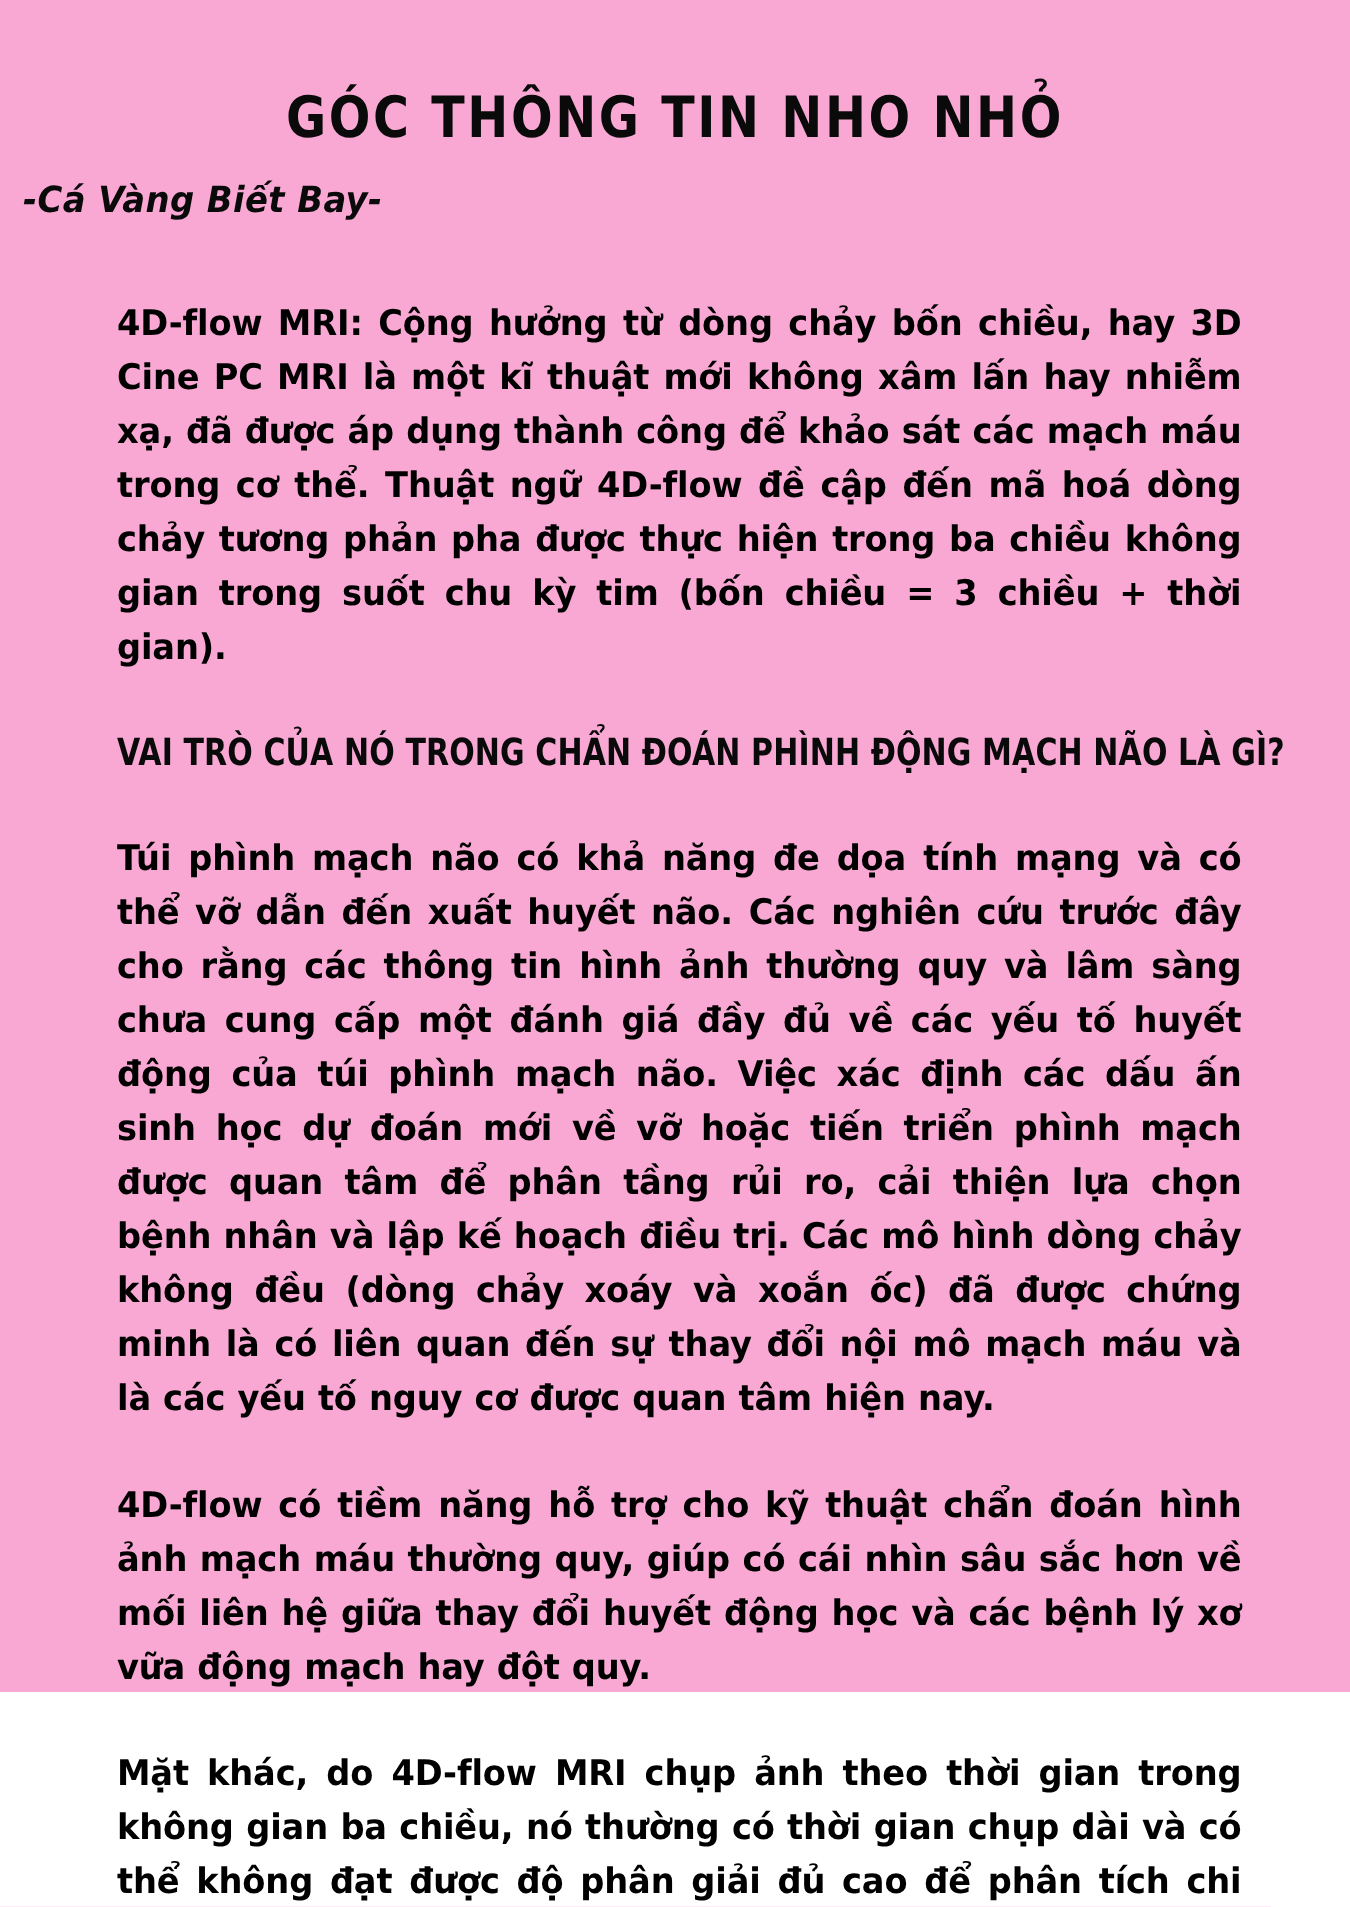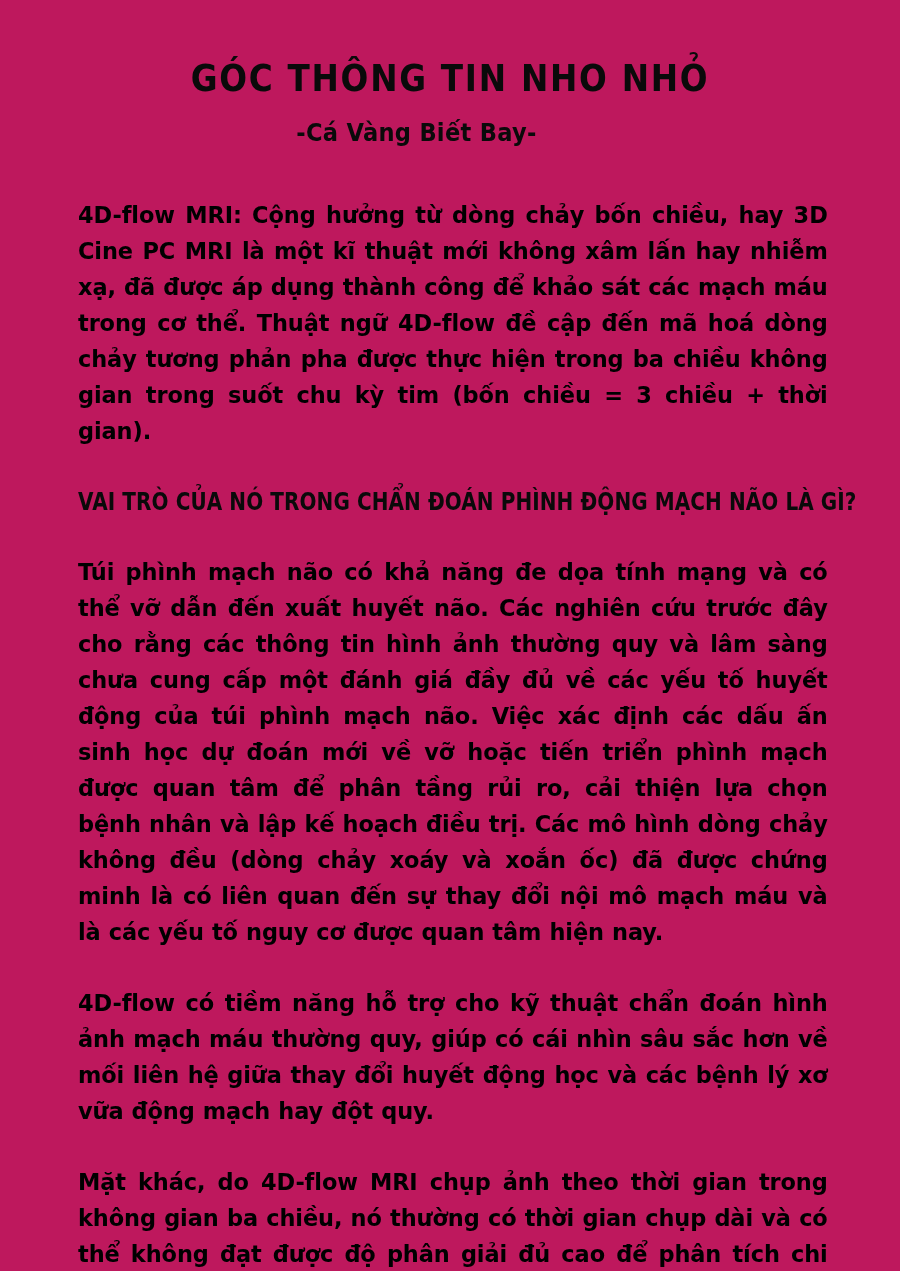--- a/index.html
+++ b/index.html
@@ -13,22 +13,22 @@
     height: 1271px;
     overflow: hidden;
     font-family: "Liberation Sans", "DejaVu Sans", sans-serif;
     color: #000000;
     -webkit-font-smoothing: none;
   }
 
   .page {
     position: relative;
     width: 900px;
-    height: 1271px;
-    background: #be185d;
+    height: 1128px;
+    background: #f9a8d4;
     box-sizing: border-box;
   }
 
   
   .masthead {
     padding-top: 56px;
     text-align: center;
   }
   .masthead-title {
     font-family: "DejaVu Sans", sans-serif;
@@ -38,21 +38,22 @@
     letter-spacing: 2.0px;
     transform: scaleX(0.86);
     transform-origin: center center;
     white-space: nowrap;
     margin: 0;
     color: #0a0a0a;
   }
   .byline-row {
     margin-top: 18px;
     padding-right: 82px;
-    text-align: center;
+    text-align: left;
+    font-style: italic;
   }
   .byline {
     font-family: "DejaVu Sans", sans-serif;
     font-weight: 700;
     font-size: 24px;
     line-height: 30px;
     letter-spacing: 0.3px;
     transform: scaleX(0.94);
     transform-origin: right center;
     display: inline-block;

